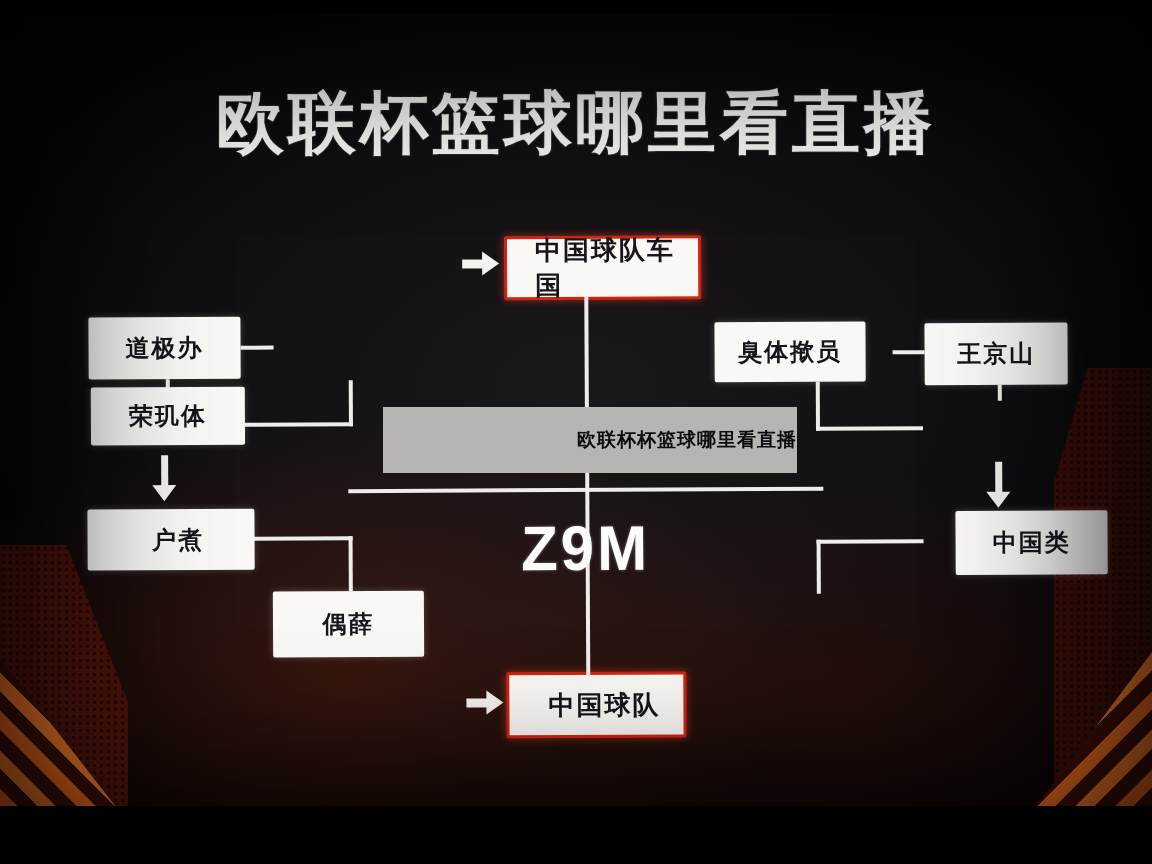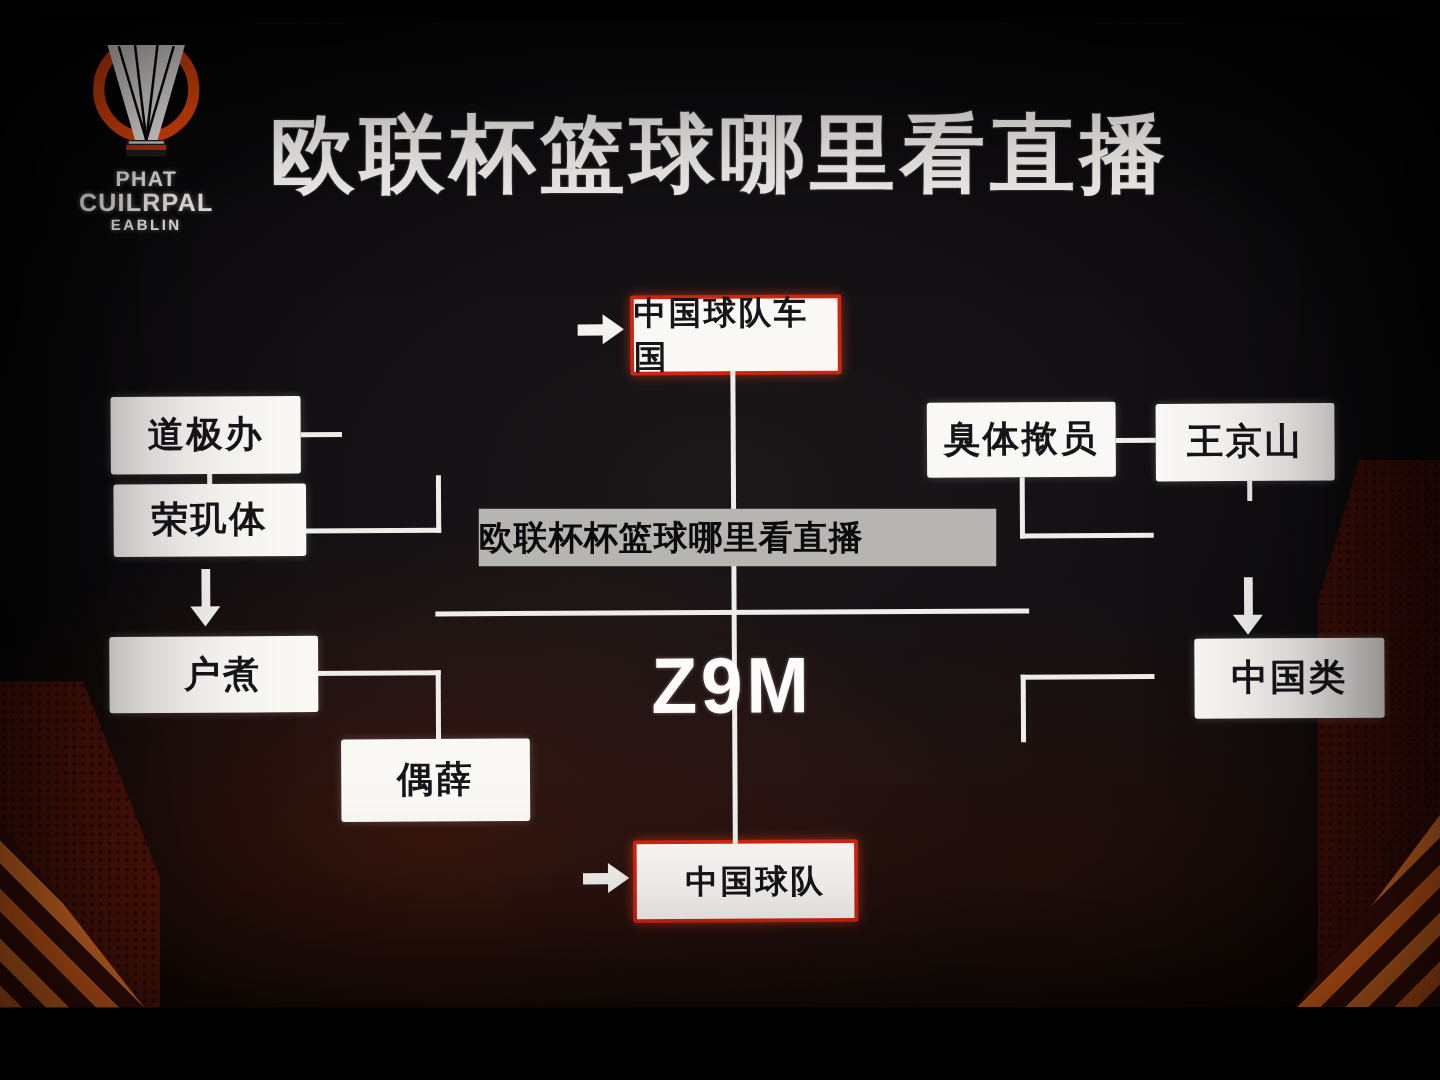--- a/index.html
+++ b/index.html
@@ -60,89 +60,73 @@
   .title{
     position:absolute;left:0;top:78px;width:100%;z-index:5;
     text-align:center;color:#f6f4f1;font-size:68px;font-weight:900;letter-spacing:4px;
     text-shadow:0 0 2px rgba(255,255,255,0.35);
   }
 
   
   .diagram{position:absolute;inset:0;z-index:2;transform:rotate(-0.3deg);}
   .node{
     position:absolute;display:flex;align-items:center;justify-content:center;
-    background:#faf8f5;color:#17151a;font-size:29px;font-weight:600;letter-spacing:2px;
+    background:#faf8f5;color:#17151a;font-size:24px;font-weight:600;letter-spacing:2px;
     box-shadow:0 0 7px rgba(255,255,255,0.22);border-radius:2px;
   }
   .node.red{border:3px solid #cf2410;box-shadow:0 0 9px rgba(235,70,40,0.55);font-size:26px;}
   .hline,.vline{position:absolute;background:#efede9;}
   .hline{height:4px;}
   .vline{width:4px;}
   
   .arrow-right{position:absolute;}
   .arrow-right .stem{position:absolute;left:0;top:8px;width:21px;height:9px;background:#f4f2ee;}
   .arrow-right .head{position:absolute;left:20px;top:0;width:0;height:0;
     border-top:12px solid transparent;border-bottom:12px solid transparent;border-left:17px solid #f4f2ee;}
   .arrow-down{position:absolute;}
   .arrow-down .stem{position:absolute;left:9px;top:0;width:7px;height:32px;background:#f4f2ee;}
   .arrow-down .head{position:absolute;left:0;top:30px;width:0;height:0;
     border-left:12px solid transparent;border-right:12px solid transparent;border-top:16px solid #f4f2ee;}
 
   
   .overlay-caption{
-    position:absolute;left:383px;top:407px;width:414px;height:46px;z-index:4;
-    background:#b7b5b2;display:flex;align-items:center;justify-content:flex-start;
-    color:#0b0a0c;font-size:27px;font-weight:800;letter-spacing:1px;
+    position:absolute;left:383px;top:407px;width:414px;height:66px;z-index:4;
+    background:#b7b5b2;display:flex;align-items:center;justify-content:flex-end;
+    color:#0b0a0c;font-size:19px;font-weight:800;letter-spacing:1px;
   }
   .center-code{
     position:absolute;left:465px;top:514px;width:240px;z-index:3;
     text-align:center;color:#fdfcfa;font-size:60px;font-weight:900;letter-spacing:3px;
     transform:scaleY(1.05);text-shadow:0 0 3px rgba(255,255,255,0.4);
   }
 </style>
 </head>
 <body>
 
 <div class="stage">
   <div class="bg"></div>
 
   <div class="deco deco-dots-left"></div>
   <div class="deco deco-stripes-left"></div>
   <div class="deco deco-dots-right"></div>
   <div class="deco deco-stripes-right"></div>
 
-  <div class="logo">
-    <svg width="110" height="104" viewBox="0 0 110 104">
-      <path d="M 31 16 A 38 38 0 1 0 79 16" fill="none" stroke="#e8470c" stroke-width="9" stroke-linecap="round"></path>
-      <polygon points="24,10 86,10 64,86 46,86" fill="#f4f2ef"></polygon>
-      <line x1="55" y1="86" x2="33" y2="11" stroke="#0a0808" stroke-width="2"></line>
-      <line x1="55" y1="86" x2="46" y2="10" stroke="#0a0808" stroke-width="2"></line>
-      <line x1="55" y1="86" x2="64" y2="10" stroke="#0a0808" stroke-width="2"></line>
-      <line x1="55" y1="86" x2="77" y2="11" stroke="#0a0808" stroke-width="2"></line>
-      <rect x="39" y="86" width="32" height="13" fill="#211d1f"></rect>
-      <rect x="39" y="90" width="32" height="4" fill="#c23018"></rect>
-      <rect x="41" y="87" width="28" height="2" fill="#d8d4d0"></rect>
-    </svg>
-    <div class="logo-text logo-l1">PHAT</div>
-    <div class="logo-text logo-l2">CUILRPAL</div>
-    <div class="logo-text logo-l3">EABLIN</div>
-  </div>
 
   <div class="title">欧联杯篮球哪里看直播</div>
 
   <div class="diagram">
 
     <div class="vline" style="left:585px;top:296px;height:380px;z-index:1;"></div>
     <div class="hline" style="left:348px;top:488px;width:475px;"></div>
 
     <div class="arrow-right" style="left:463px;top:251px;">
       <span class="stem"></span>
       <span class="head"></span>
     </div>
-    <div class="node red" style="left:505px;top:236px;width:163px;height:58px;">
+    <div class="node red" style="left:505px;top:236px;width:163px;height:58px;padding-left:28px;">
       <span>中国球队车国</span>
     </div>
 
     <div class="arrow-right" style="left:465px;top:690px;">
       <span class="stem"></span>
       <span class="head"></span>
     </div>
     <div class="node red" style="left:505px;top:672px;width:158px;height:60px;padding-left:16px;">
       <span>中国球队</span>
     </div>
@@ -175,21 +159,21 @@
     <div class="vline" style="left:998px;top:387px;height:16px;"></div>
     <div class="vline" style="left:816px;top:383px;height:49px;"></div>
     <div class="hline" style="left:816px;top:428px;width:107px;"></div>
     <div class="arrow-down" style="left:986px;top:464px;">
       <span class="stem"></span>
       <span class="head"></span>
     </div>
     <div class="hline" style="left:816px;top:541px;width:107px;"></div>
     <div class="vline" style="left:816px;top:541px;height:54px;"></div>
 
-    <div class="node" style="left:742px;top:323px;width:151px;height:60px;">
+    <div class="node" style="left:715px;top:323px;width:151px;height:60px;">
       <span>臭体揿员</span>
     </div>
     <div class="node" style="left:925px;top:325px;width:143px;height:62px;">
       <span>王京山</span>
     </div>
     <div class="node" style="left:923px;top:513px;width:152px;height:64px;margin-left:32px;">
       <span>中国类</span>
     </div>
 
     <div class="center-code">Z9M</div>

